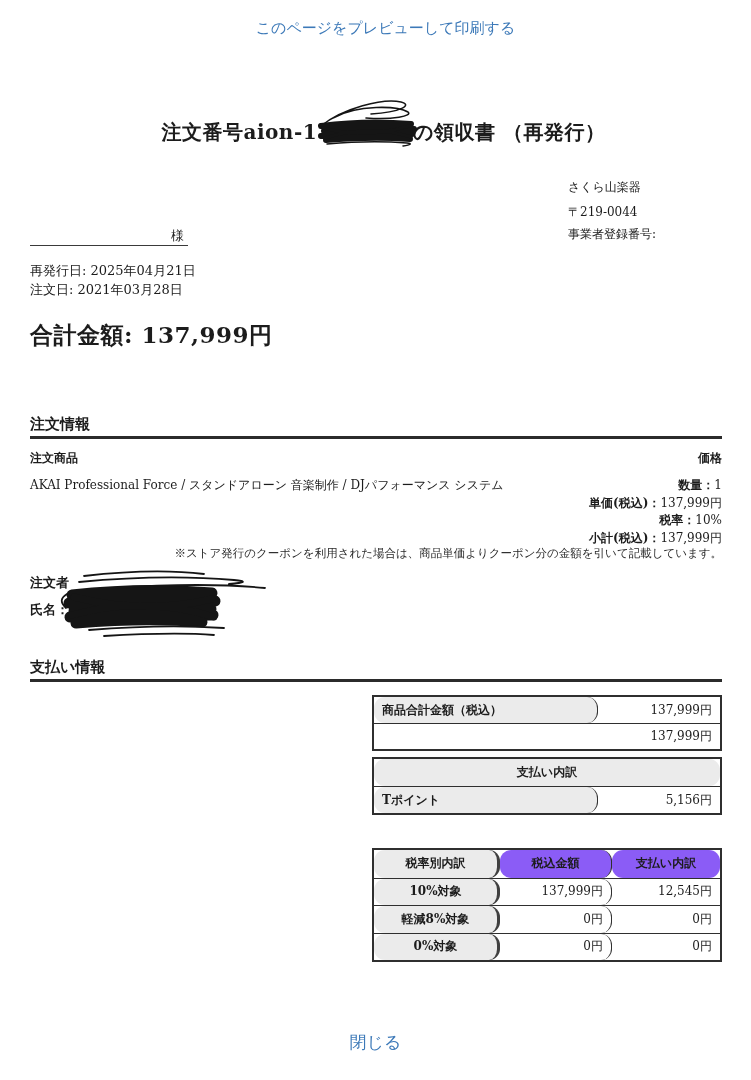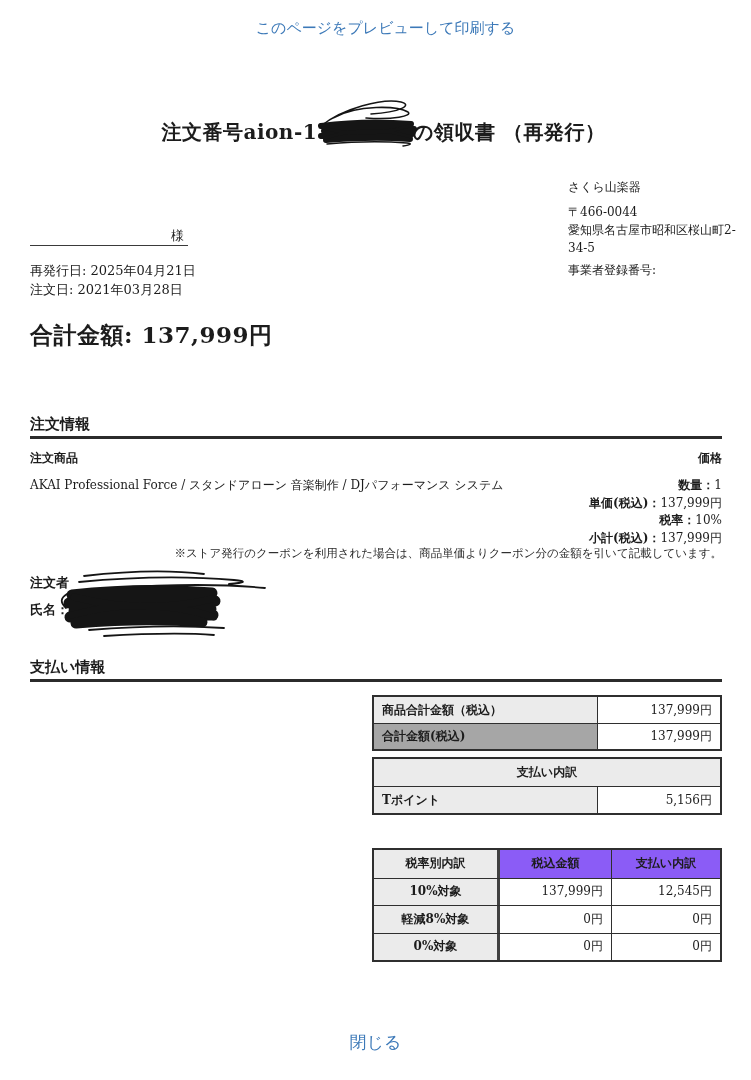--- a/index.html
+++ b/index.html
@@ -58,21 +58,21 @@
   
   .ptable {
     position: absolute; left: 372px; width: 350px;
     border: 2px solid #2f2f2f; background: #fff; font-size: 12px;
   }
   .prow { display: flex; }
   .prow + .prow { border-top: 1px solid #2f2f2f; }
   .t1 .prow { height: 26px; }
   .t2 .prow { height: 27px; }
   .t3 .prow { height: 27.5px; }
-  .cell { display: flex; align-items: center; padding: 8px 8px; }
+  .cell { display: flex; align-items: center; padding: 8px 8px; border-radius: 11px; }
   .cell-label {
     width: 224px; background: #ebebeb; font-weight: bold;
     border-right: 1px solid #2f2f2f;
   }
   .cell-label.dark { background: #a6a6a6; }
   .cell-value { flex: 1; justify-content: flex-end; background: #fff; }
   .cell-span { flex: 1; justify-content: center; background: #ebebeb; font-weight: bold; }
   .t3 .c1 { width: 126px; background: #ebebeb; font-weight: bold; justify-content: center; border-right: 3px solid #404040; }
   .t3 .c2 { width: 112px; border-right: 1px solid #2f2f2f; }
   .t3 .c2, .t3 .c3 { justify-content: flex-end; background: #fff; }
@@ -90,22 +90,21 @@
   <span>注文番号aion-1</span><span class="redact-wrap"><svg width="112" height="54" viewBox="0 0 112 54">
       <path class="scribble-stroke" stroke-width="1.6" d="M10,31 C32,13 72,3 90,7 C102,10 90,17 60,19 M22,23 C47,9 87,11 97,17 C102,21 82,25 55,23"></path>
       <path class="scribble-stroke" stroke-width="6" d="M10,31 Q56,25 100,29 M13,36 Q60,31 103,34 M10,41 Q58,36 101,39 M15,45 Q62,41 99,44"></path>
       <path class="scribble-stroke" stroke-width="3" d="M12,33 Q55,44 98,31 M14,43 Q58,29 100,42"></path>
       <path class="scribble-stroke" stroke-width="1.5" d="M16,49 Q60,45 96,48 Q104,49 92,51"></path>
     </svg></span><span>の領収書 （再発行）</span>
 </div>
 
 <div class="abs seller">
   <div class="s-name">さくら山楽器</div>
-  <div>〒466-0044</div>
-  <div>愛知県名古屋市昭和区桜山町2-34-5</div>
+  <div>〒219-0044</div>
   <div class="s-reg">事業者登録番号:</div>
 </div>
 
 <div class="abs recipient-line">
   <span>様</span>
 </div>
 
 <div class="abs dates">
   <div>再発行日: 2025年04月21日</div>
   <div>注文日: 2021年03月28日</div>
@@ -142,21 +141,20 @@
 
 <div class="abs section-heading" style="top:658px">支払い情報</div>
 <div class="abs section-divider" style="top:679px"></div>
 
 <div class="ptable t1" style="top:695px">
   <div class="prow">
     <div class="cell cell-label">商品合計金額（税込）</div>
     <div class="cell cell-value">137,999円</div>
   </div>
   <div class="prow">
-    <div class="cell cell-label dark">合計金額(税込)</div>
     <div class="cell cell-value">137,999円</div>
   </div>
 </div>
 
 <div class="ptable t2" style="top:757px">
   <div class="prow">
     <div class="cell cell-span">支払い内訳</div>
   </div>
   <div class="prow">
     <div class="cell cell-label">Tポイント</div>

